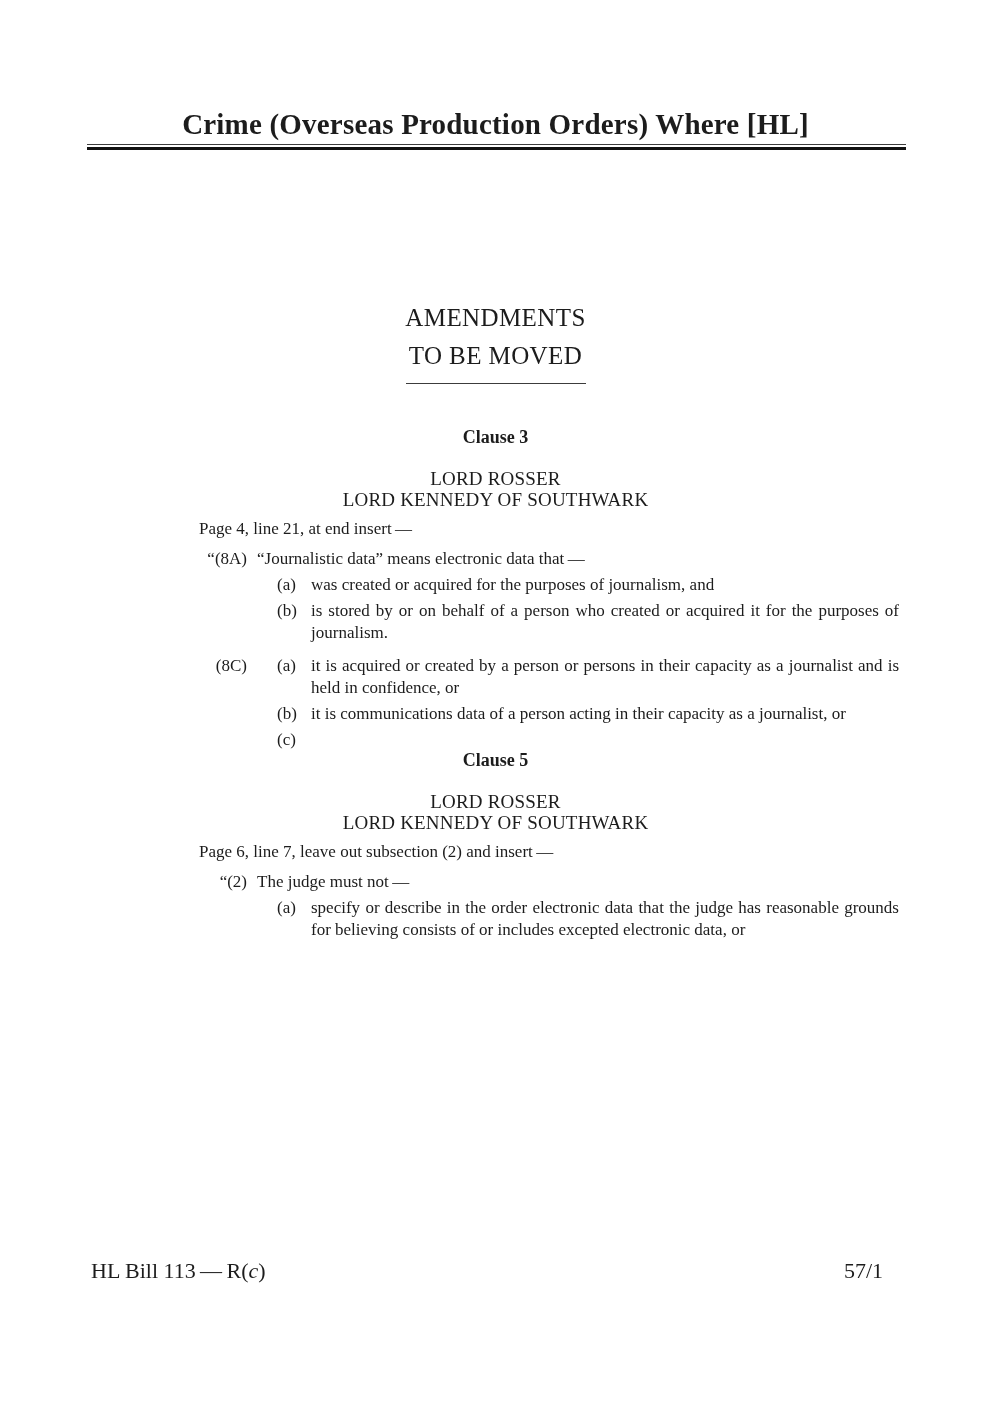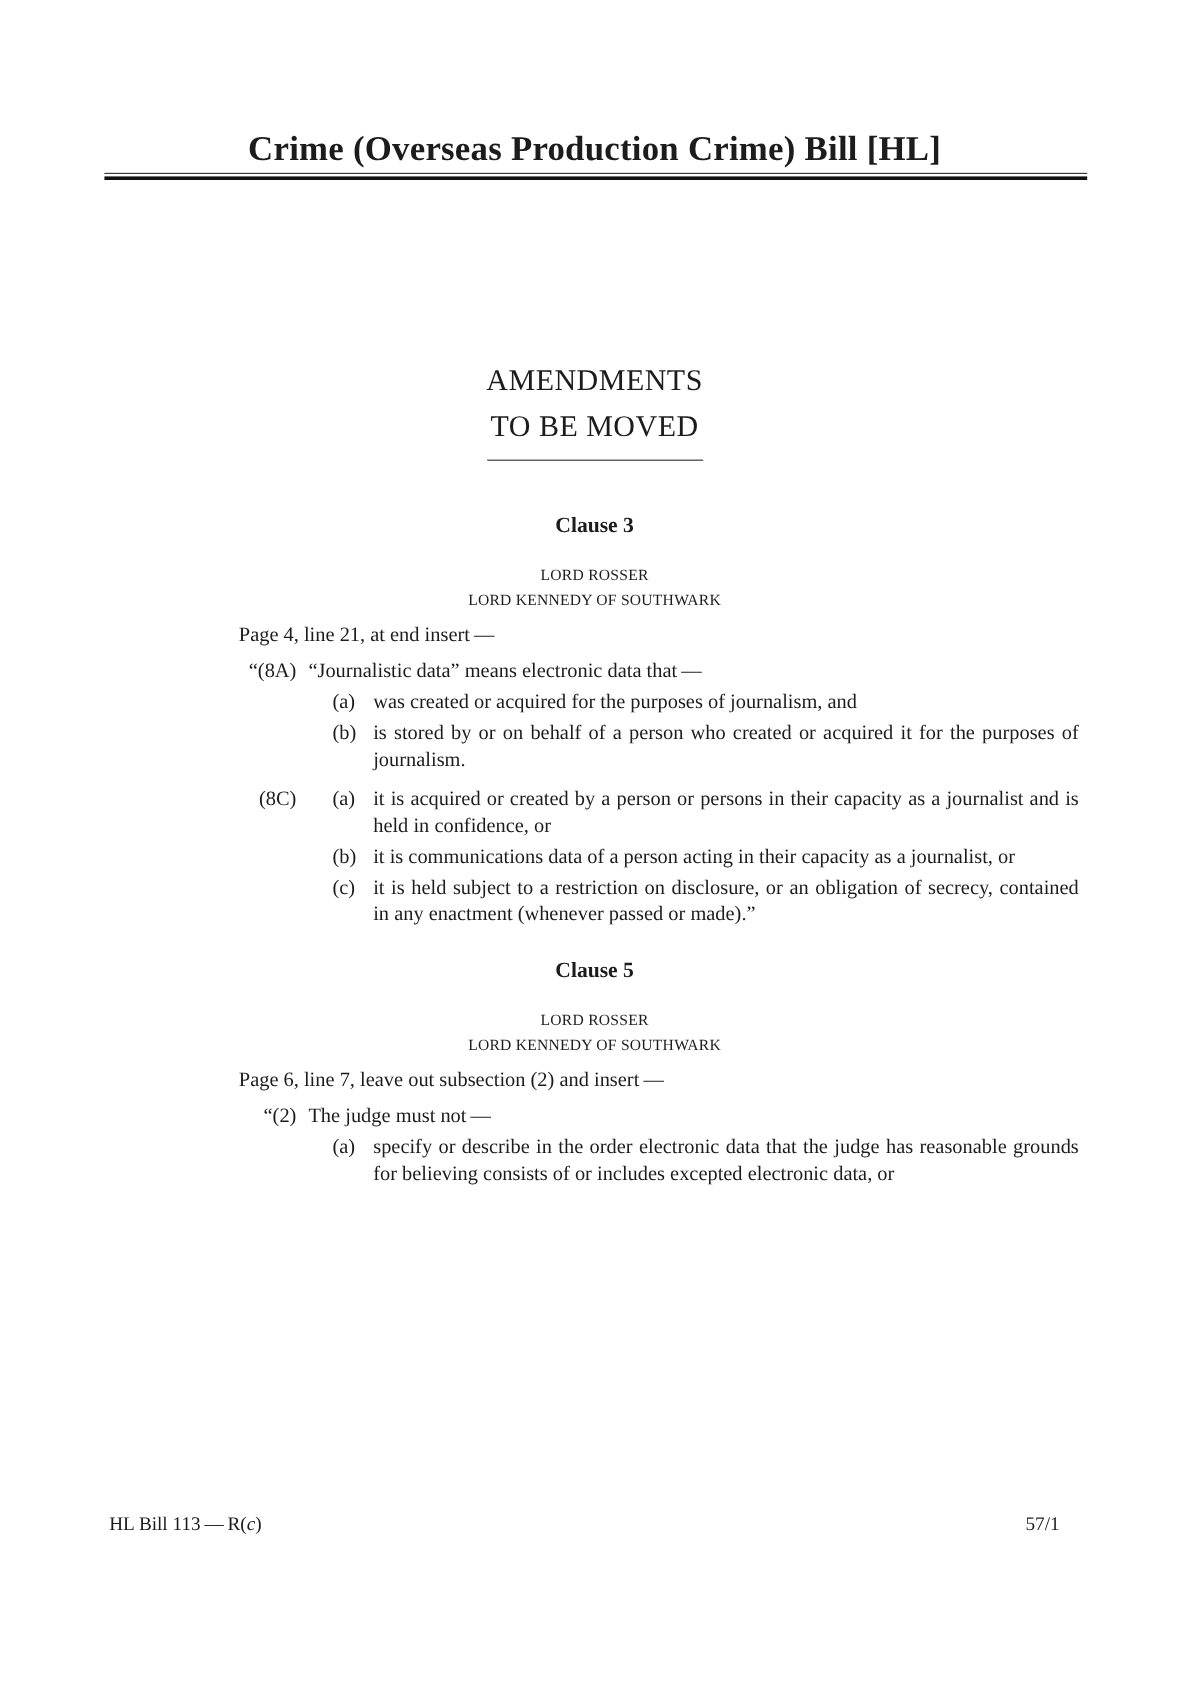--- a/index.html
+++ b/index.html
@@ -64,21 +64,21 @@
     line-height: 21px;
   }
   .clause-heading.second {
     margin-top: 25px;
   }
   .sponsors {
     margin-top: 20px;
     text-align: center;
   }
   .sponsor-line {
-    font-size: 13px;
+    font-size: 19px;
     line-height: 21px;
     letter-spacing: 0.2px;
   }
 
   .content {
     margin-left: 199px;
     width: 700px;
   }
   .instruction {
     margin: 8px 0 0 0;
@@ -117,30 +117,30 @@
   }
 
   
   .footer {
     position: absolute;
     left: 91px;
     right: 108px;
     top: 1260px;
     display: flex;
     justify-content: space-between;
-    font-size: 16px;
+    font-size: 22px;
   }
   .footer .italic { font-style: italic; }
 </style>
 </head>
 <body>
 
 <div class="page">
 
-  <div class="doc-title">Crime (Overseas Production Crime) Bill [HL]</div>
+  <div class="doc-title">Crime (Overseas Production Orders) Where [HL]</div>
   <div class="title-rule"></div>
 
   <div class="banner">
     <div class="banner-line">AMENDMENTS</div>
     <div class="banner-line">TO BE MOVED</div>
     <div class="short-rule"></div>
   </div>
 
   <div class="clause-heading">Clause 3</div>
   <div class="sponsors">
@@ -171,21 +171,20 @@
     <p class="subitem">
       <span class="si-label">(a)</span>
       <span>it is acquired or created by a person or persons in their capacity as a journalist and is held in confidence, or</span>
     </p>
     <p class="subitem">
       <span class="si-label">(b)</span>
       <span>it is communications data of a person acting in their capacity as a journalist, or</span>
     </p>
     <p class="subitem">
       <span class="si-label">(c)</span>
-      <span>it is held subject to a restriction on disclosure, or an obligation of secrecy, contained in any enactment (whenever passed or made).”</span>
     </p>
   </div>
 
   <div class="clause-heading second">Clause 5</div>
   <div class="sponsors">
     <div class="sponsor-line">LORD ROSSER</div>
     <div class="sponsor-line">LORD KENNEDY OF SOUTHWARK</div>
   </div>
 
   <div class="content">

